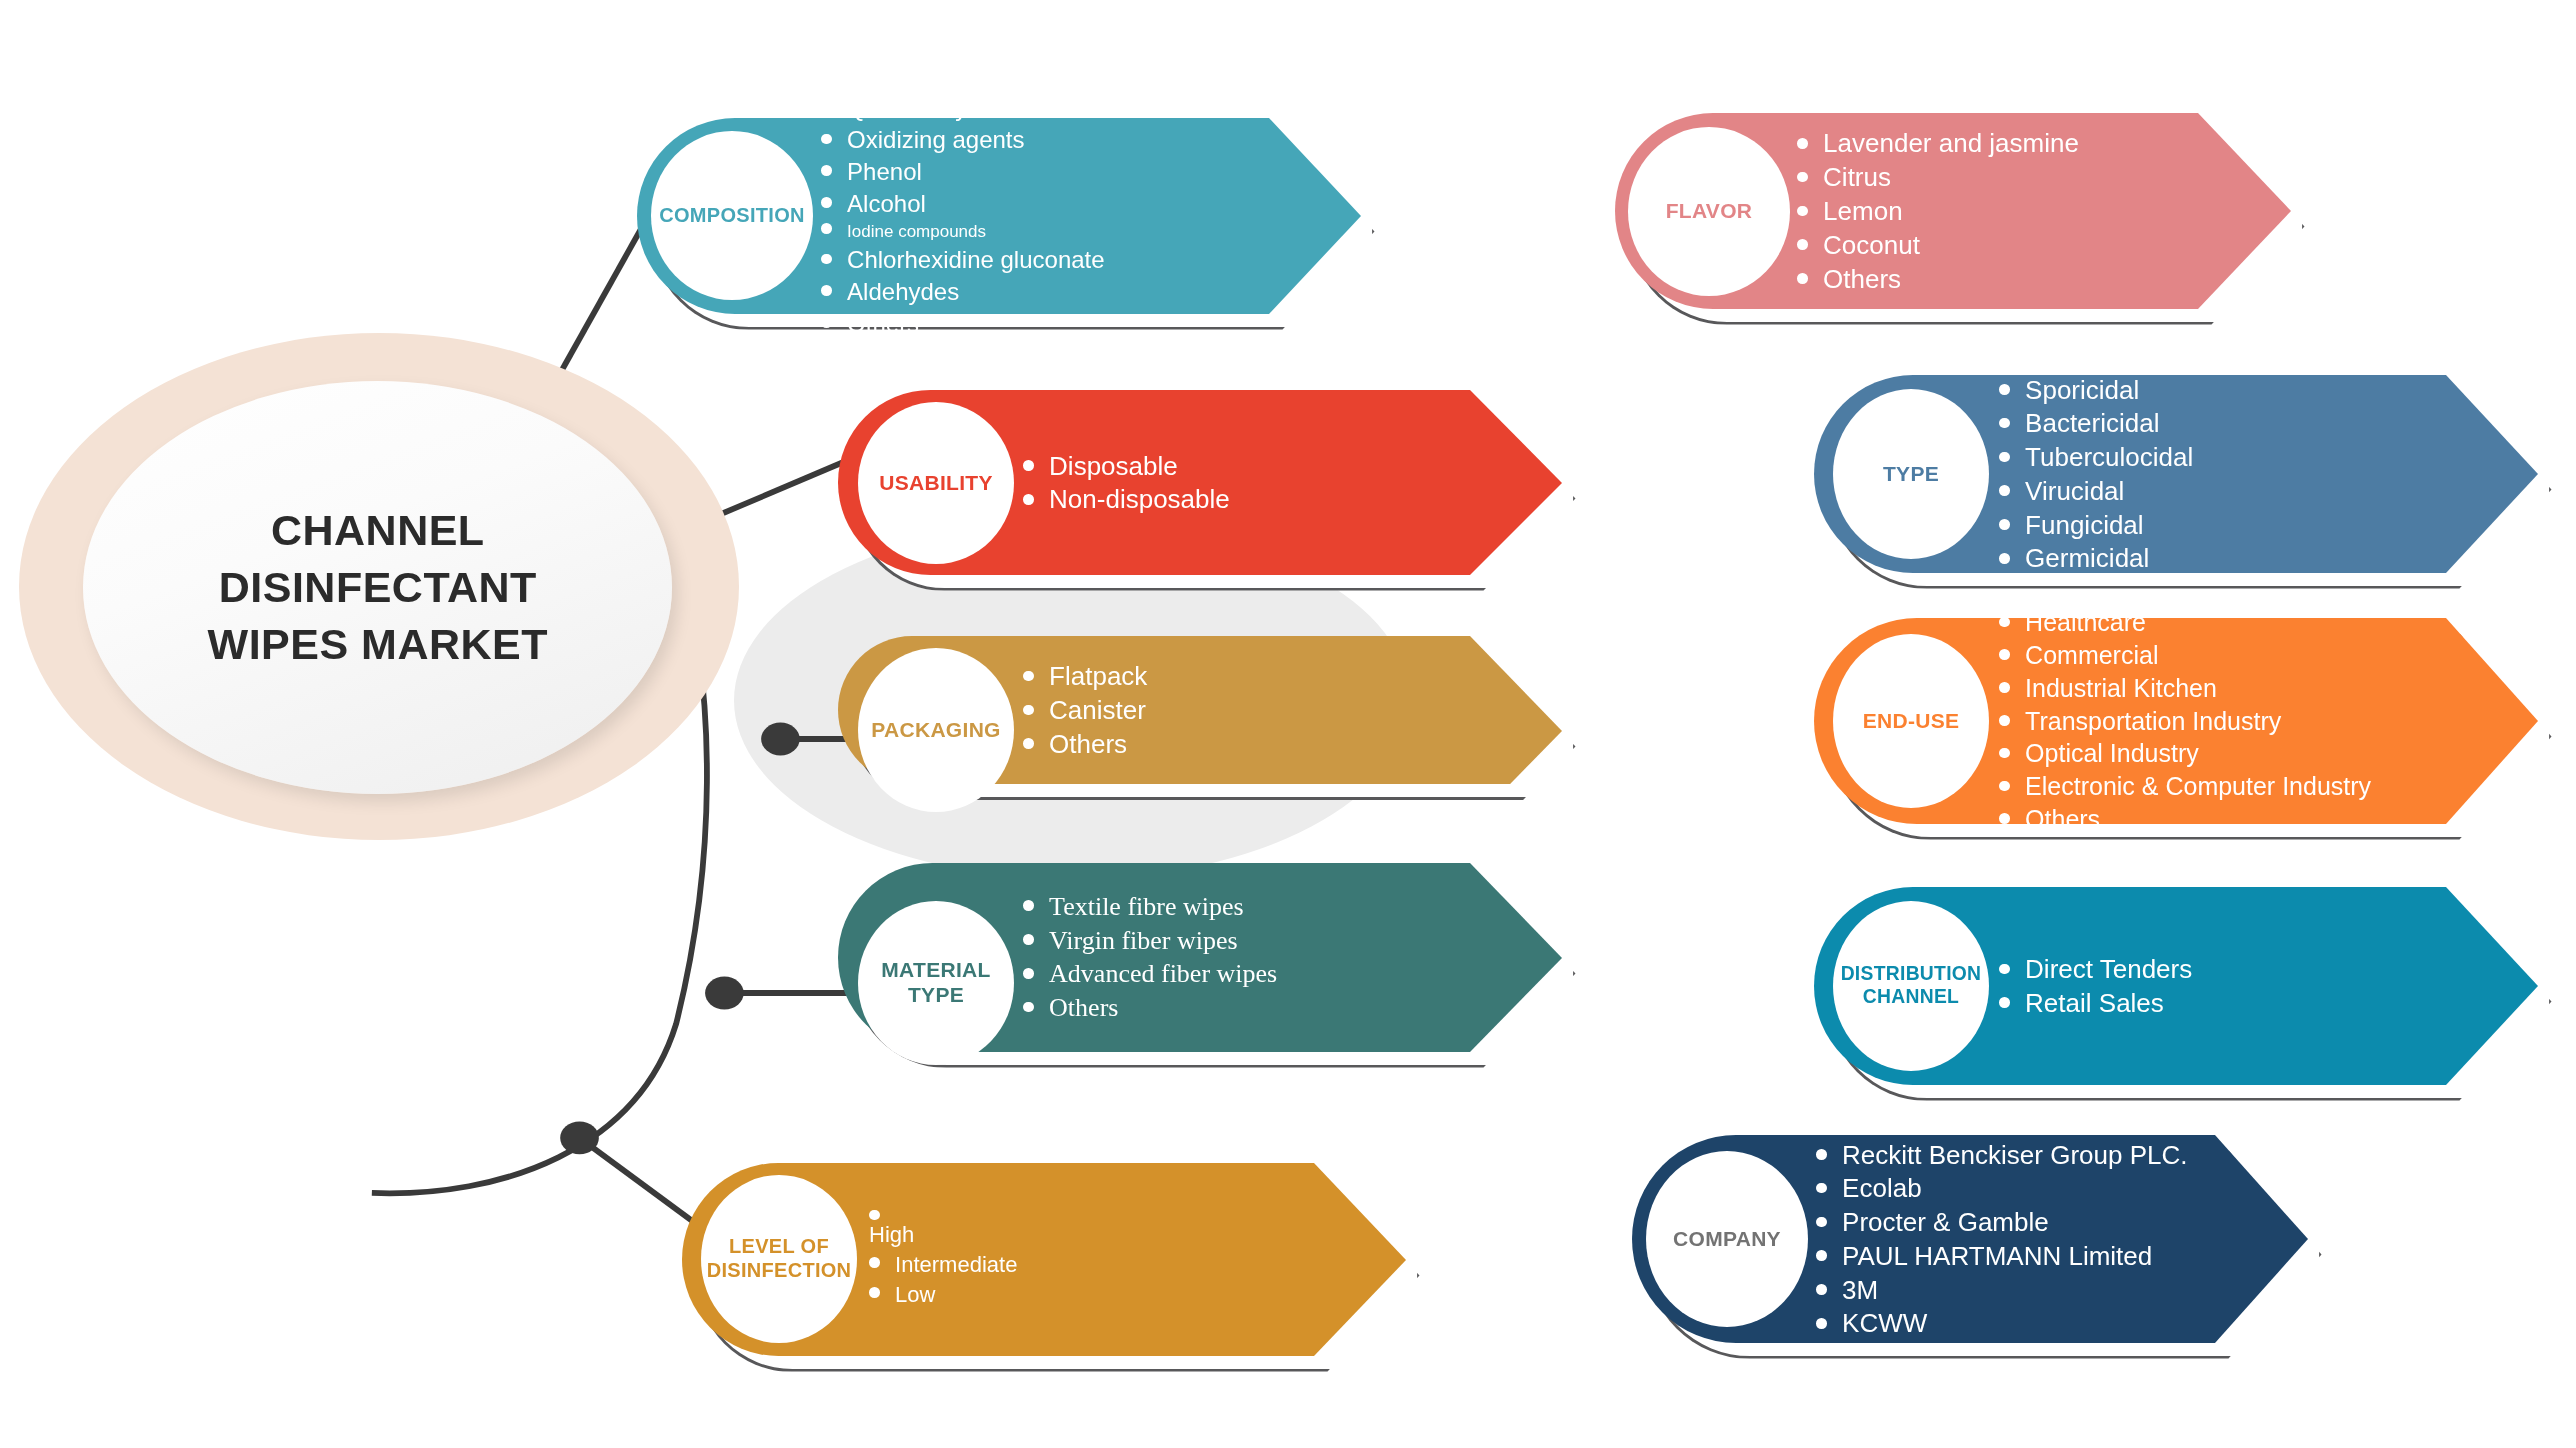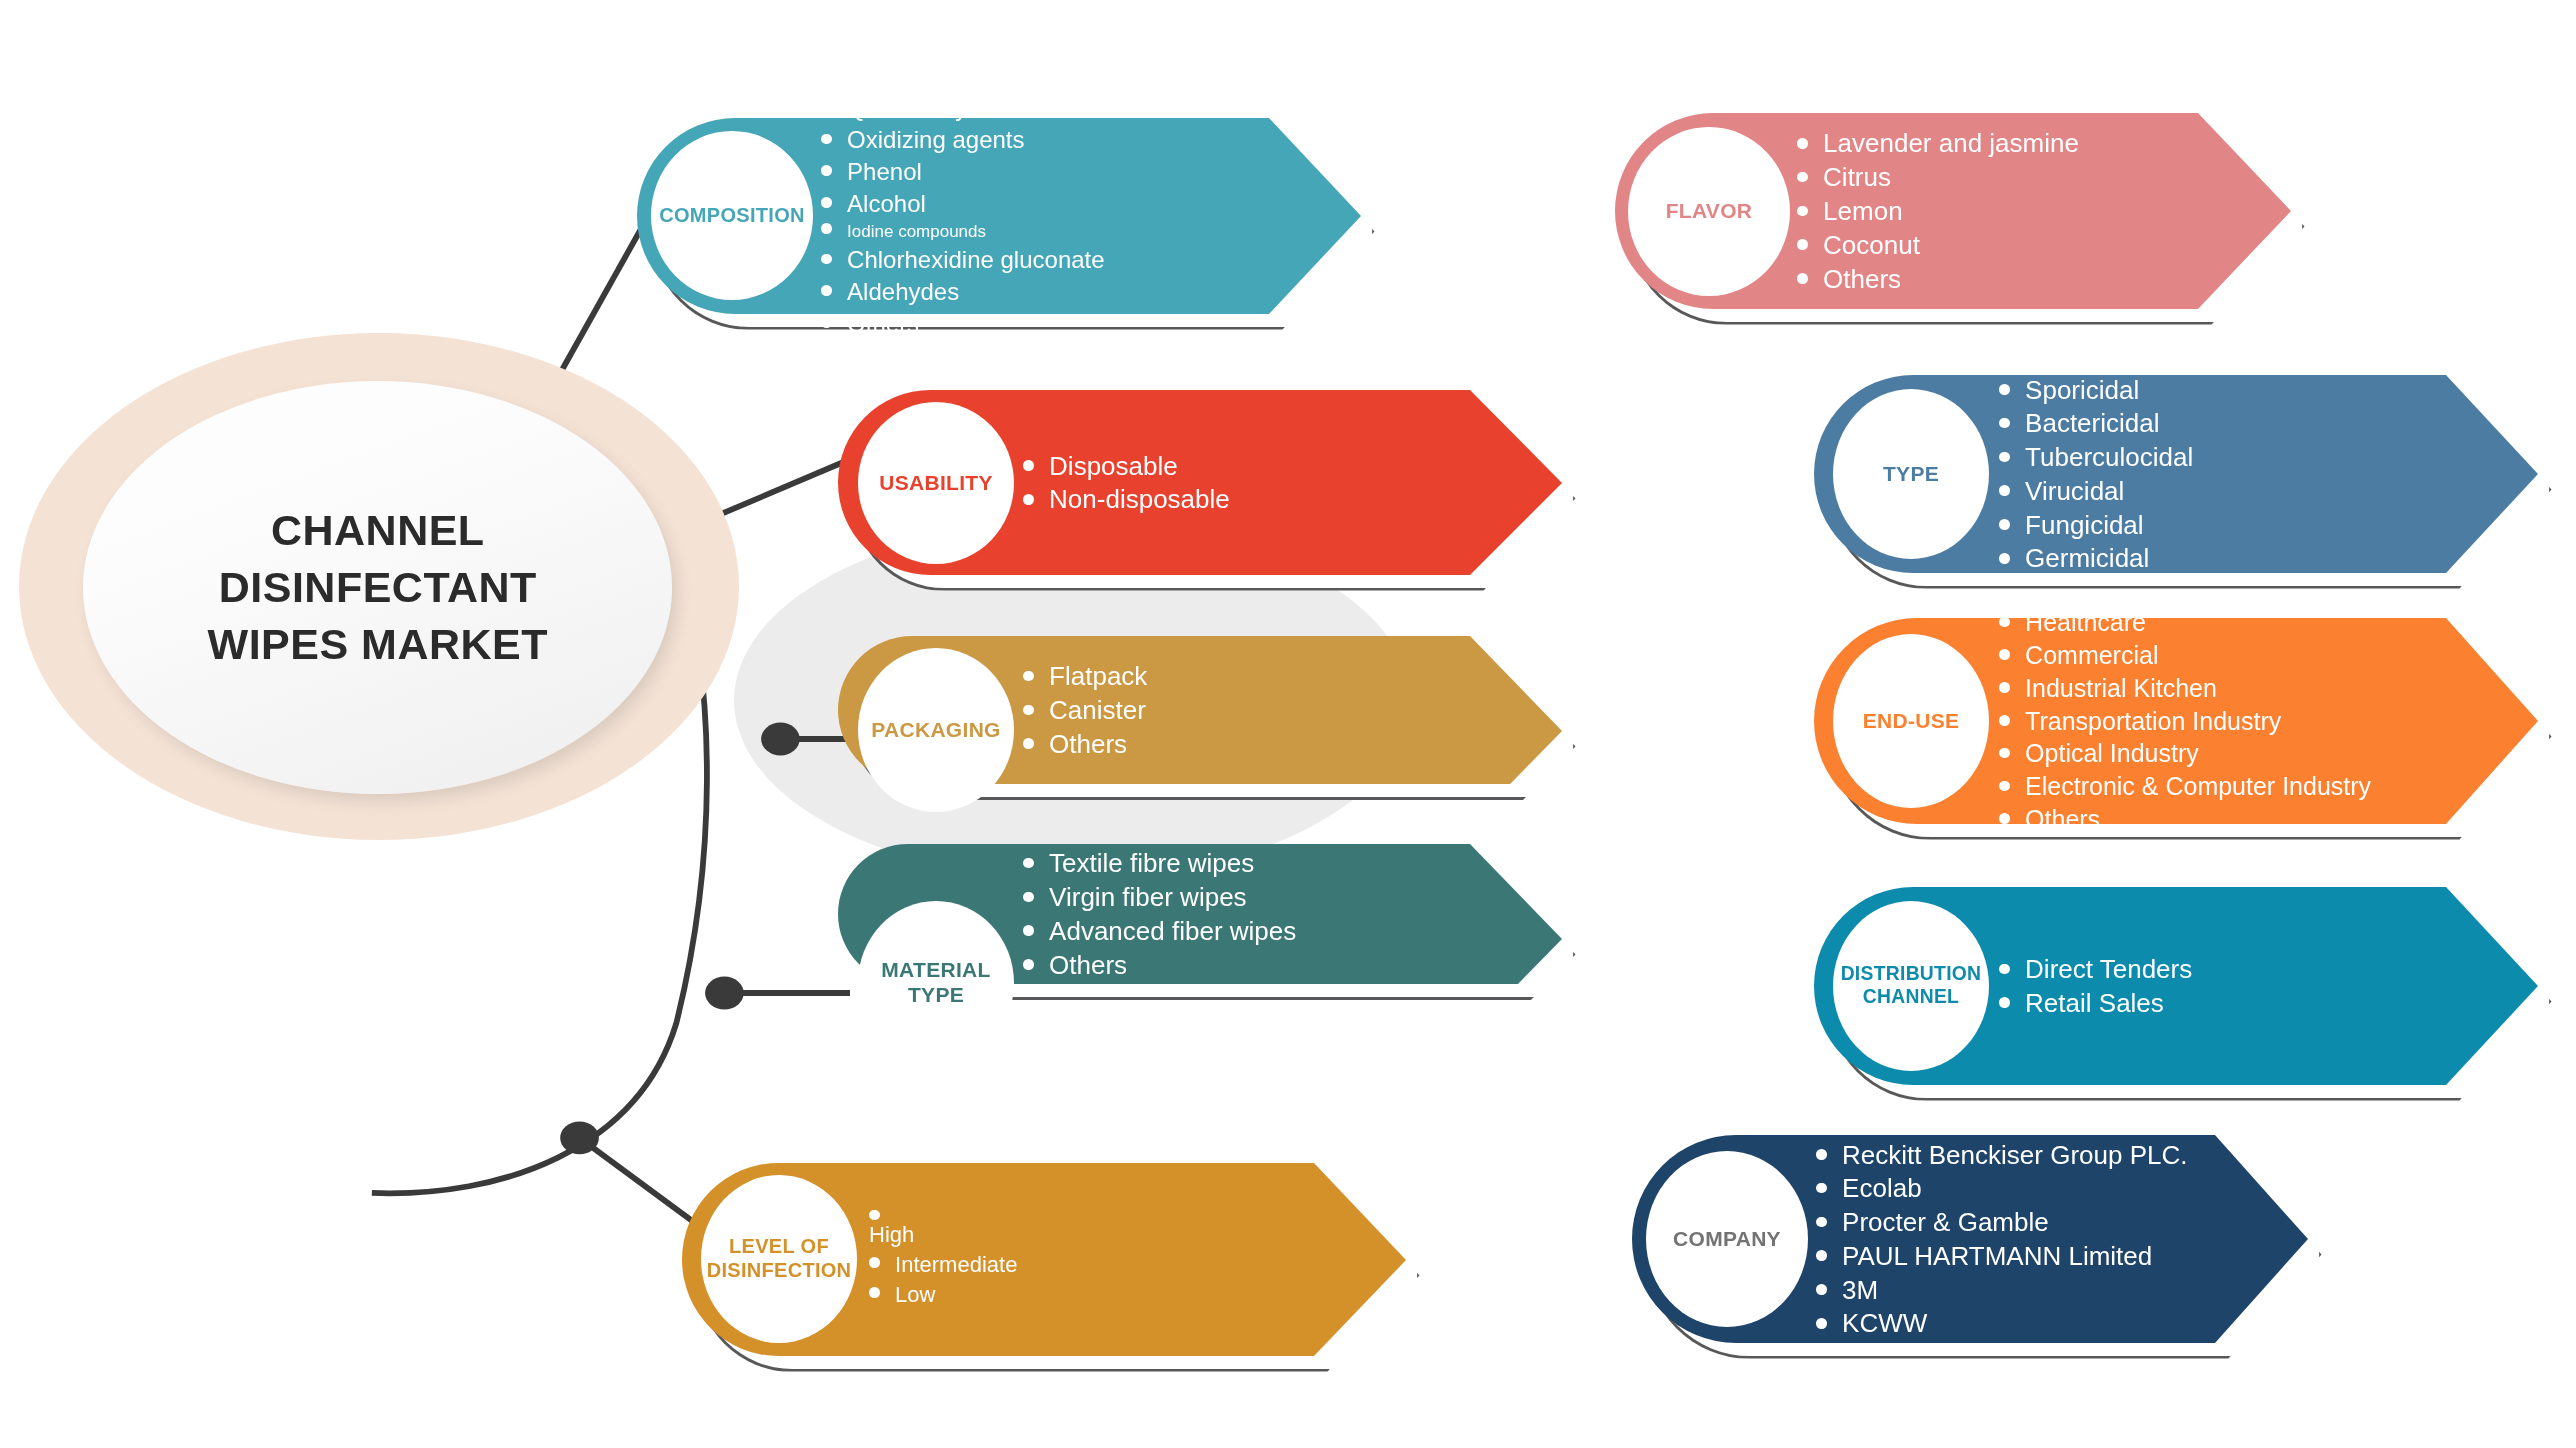--- a/index.html
+++ b/index.html
@@ -194,21 +194,21 @@
             <span class="dot"></span>
             <span>Canister</span>
           </div>
           <div class="li" style="font-size: 26px;">
             <span class="dot"></span>
             <span>Others</span>
           </div>
         </div>
       </div>
       <div class="badge" style="left: 858px; top: 648px; width: 156px; height: 164px; color: rgb(203, 152, 68); font-size: 21px;">PACKAGING</div>
-      <div class="banner" style="left: 838px; top: 844px; width: 724px; height: 140px;">
+      <div class="banner" style="left: 838px; top: 863px; width: 724px; height: 189px; font-family: Liberation Serif, serif;">
         <div class="banner-shadow" style="clip-path: polygon(0px 0px, 632px 0px, 724px 95px, 632px 189px, 0px 189px); border-radius: 95px 0px 0px 95px; background: rgb(255, 255, 255); box-shadow: rgb(88, 88, 90) 0px 0px 0px 2.9px inset; border: none;"></div>
         <div class="banner-body" style="background: rgb(59, 120, 117); clip-path: polygon(0px 0px, 632px 0px, 724px 95px, 632px 189px, 0px 189px); border-radius: 95px 0px 0px 95px;"></div>
         <div class="banner-list" style="left: 185px;">
           <div class="li" style="font-size: 26px;">
             <span class="dot"></span>
             <span>Textile fibre wipes</span>
           </div>
           <div class="li" style="font-size: 26px;">
             <span class="dot"></span>
             <span>Virgin fiber wipes</span>

